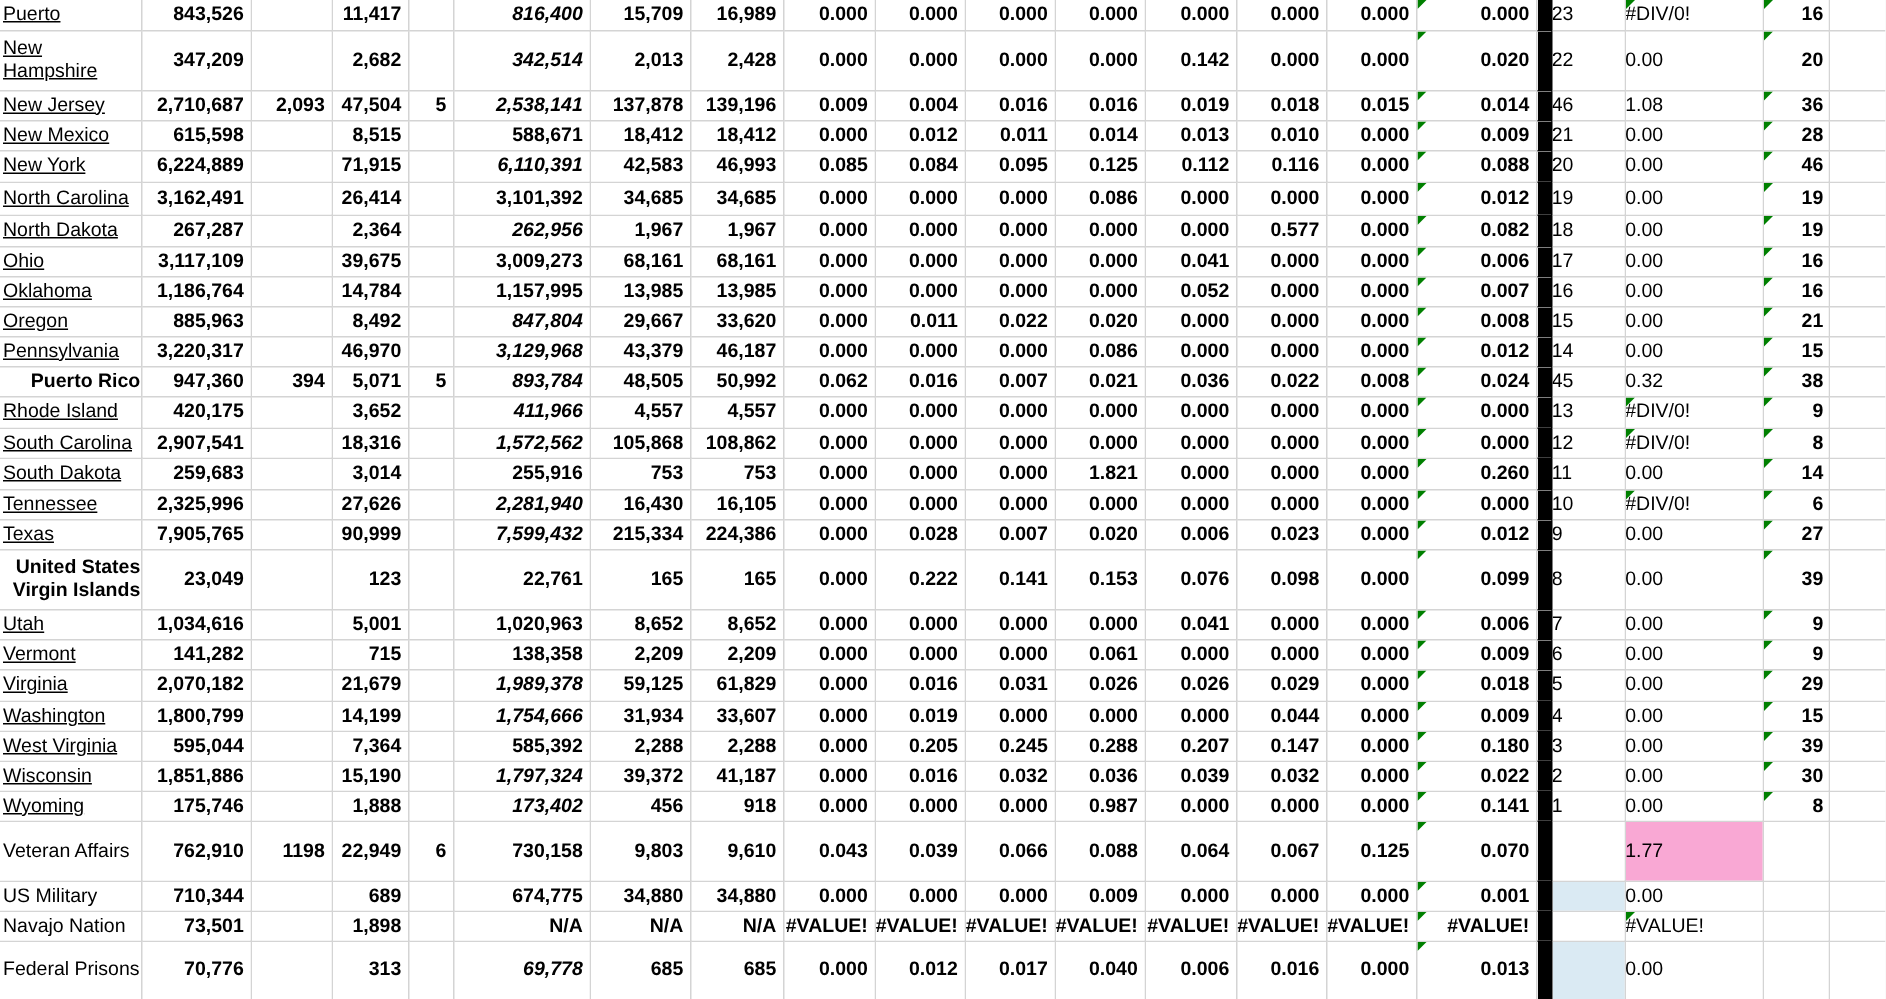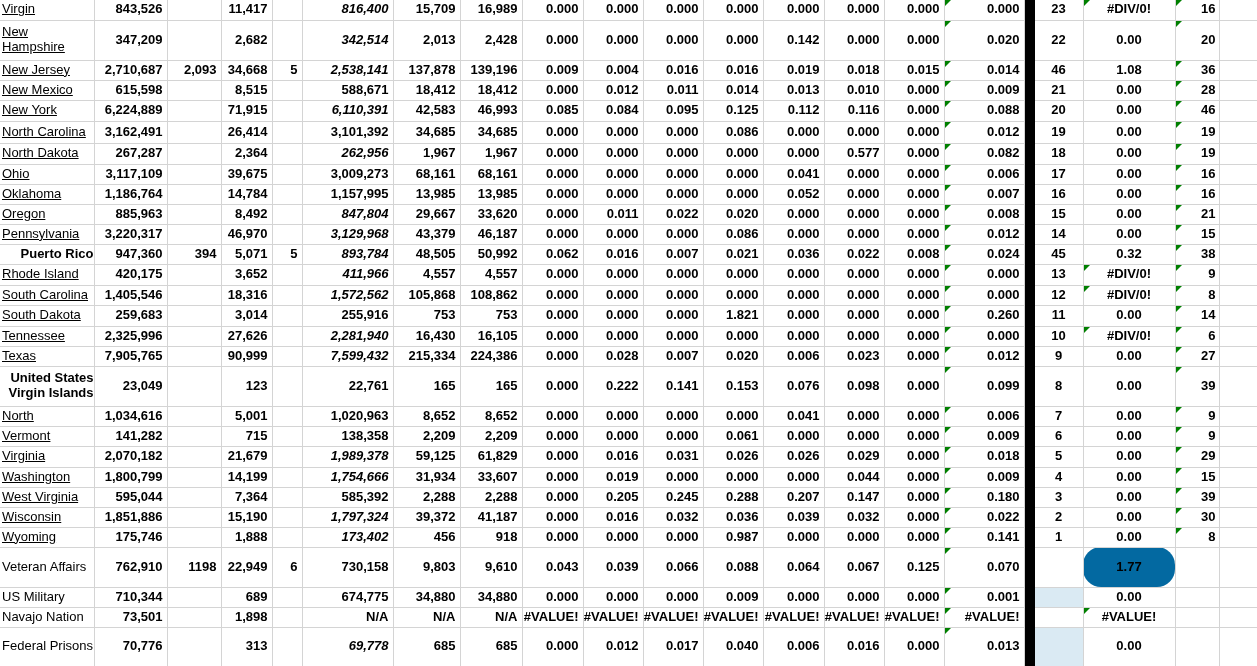--- a/index.html
+++ b/index.html
@@ -13,24 +13,24 @@
     border-right:1px solid #d4d4d4;border-bottom:1px solid #d4d4d4;
     vertical-align:middle;font-size:13px;line-height:1.12;background:#fff;
     box-sizing:border-box;
   }
   td.name{text-align:left;padding-left:2px;font-weight:400;}
   td.name.wrap{white-space:normal;}
   td.name.bold{font-weight:700;text-align:right;}
   .ul{text-decoration:underline;}
   td.num{text-align:right;padding-right:4px;font-weight:700;}
   td.num.s{padding-right:3px;}
-  td.ctr{text-align:center;font-weight:700;}
+  td.ctr{font-weight:400;}
   td.italic{font-style:italic;}
   td.bar{background:#000;border-right:1px solid #000;border-bottom:1px solid #000;}
-  td.fill-yellow{background:#0369a1;border-radius:18px;}
+  td.fill-yellow{background:#f9a8d4;}
   td.fill-blue{background:#daeaf3;}
   .tri{
     position:absolute;top:0;left:0;width:0;height:0;
     border-top:6px solid #008000;border-right:6px solid transparent;
   }
 </style>
 </head>
 <body>
 
 <div id="sheet">
@@ -53,21 +53,21 @@
         <col style="width: 60px;">
         <col style="width: 80px;">
         <col style="width: 10px;">
         <col style="width: 49px;">
         <col style="width: 92px;">
         <col style="width: 44px;">
         <col style="width: 38px;">
       </colgroup>
     <tbody id="grid-body">
         <tr style="height: 20px;">
-          <td class="name"><span class="ul">Virgin</span></td>
+          <td class="name"><span class="ul">Puerto</span></td>
           <td class="num"><span>843,526</span></td>
           <td class="num"></td>
           <td class="num"><span>11,417</span></td>
           <td class="num"></td>
           <td class="num italic"><span>816,400</span></td>
           <td class="num"><span>15,709</span></td>
           <td class="num"><span>16,989</span></td>
           <td class="num"><span>0.000</span></td>
           <td class="num"><span>0.000</span></td>
           <td class="num"><span>0.000</span></td>
@@ -102,21 +102,21 @@
           <td class="bar"></td>
           <td class="ctr"><span>22</span></td>
           <td class="ctr"><span>0.00</span></td>
           <td class="num s"><span class="tri"></span><span>20</span></td>
           <td></td>
         </tr>
         <tr style="height: 20px;">
           <td class="name"><span class="ul">New Jersey</span></td>
           <td class="num"><span>2,710,687</span></td>
           <td class="num"><span>2,093</span></td>
-          <td class="num"><span>34,668</span></td>
+          <td class="num"><span>47,504</span></td>
           <td class="num"><span>5</span></td>
           <td class="num italic"><span>2,538,141</span></td>
           <td class="num"><span>137,878</span></td>
           <td class="num"><span>139,196</span></td>
           <td class="num"><span>0.009</span></td>
           <td class="num"><span>0.004</span></td>
           <td class="num"><span>0.016</span></td>
           <td class="num"><span>0.016</span></td>
           <td class="num"><span>0.019</span></td>
           <td class="num"><span>0.018</span></td>
@@ -353,21 +353,21 @@
           <td class="num"><span>0.000</span></td>
           <td class="num"><span class="tri"></span><span>0.000</span></td>
           <td class="bar"></td>
           <td class="ctr"><span>13</span></td>
           <td class="ctr"><span class="tri"></span><span>#DIV/0!</span></td>
           <td class="num s"><span class="tri"></span><span>9</span></td>
           <td></td>
         </tr>
         <tr style="height: 20px;">
           <td class="name"><span class="ul">South Carolina</span></td>
-          <td class="num"><span>1,405,546</span></td>
+          <td class="num"><span>2,907,541</span></td>
           <td class="num"></td>
           <td class="num"><span>18,316</span></td>
           <td class="num"></td>
           <td class="num italic"><span>1,572,562</span></td>
           <td class="num"><span>105,868</span></td>
           <td class="num"><span>108,862</span></td>
           <td class="num"><span>0.000</span></td>
           <td class="num"><span>0.000</span></td>
           <td class="num"><span>0.000</span></td>
           <td class="num"><span>0.000</span></td>
@@ -467,21 +467,21 @@
           <td class="num"><span>0.098</span></td>
           <td class="num"><span>0.000</span></td>
           <td class="num"><span class="tri"></span><span>0.099</span></td>
           <td class="bar"></td>
           <td class="ctr"><span>8</span></td>
           <td class="ctr"><span>0.00</span></td>
           <td class="num s"><span class="tri"></span><span>39</span></td>
           <td></td>
         </tr>
         <tr style="height: 20px;">
-          <td class="name"><span class="ul">North</span></td>
+          <td class="name"><span class="ul">Utah</span></td>
           <td class="num"><span>1,034,616</span></td>
           <td class="num"></td>
           <td class="num"><span>5,001</span></td>
           <td class="num"></td>
           <td class="num"><span>1,020,963</span></td>
           <td class="num"><span>8,652</span></td>
           <td class="num"><span>8,652</span></td>
           <td class="num"><span>0.000</span></td>
           <td class="num"><span>0.000</span></td>
           <td class="num"><span>0.000</span></td>

